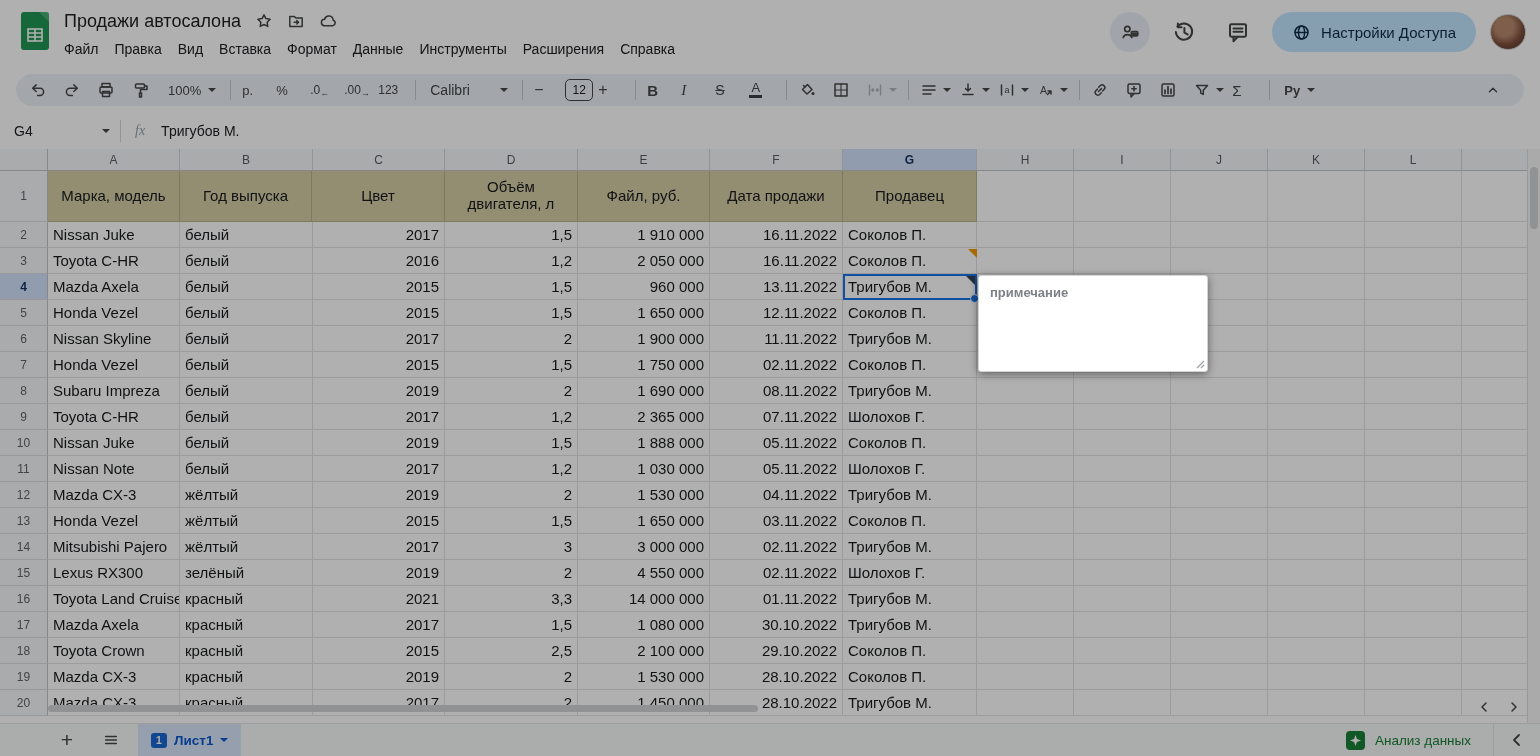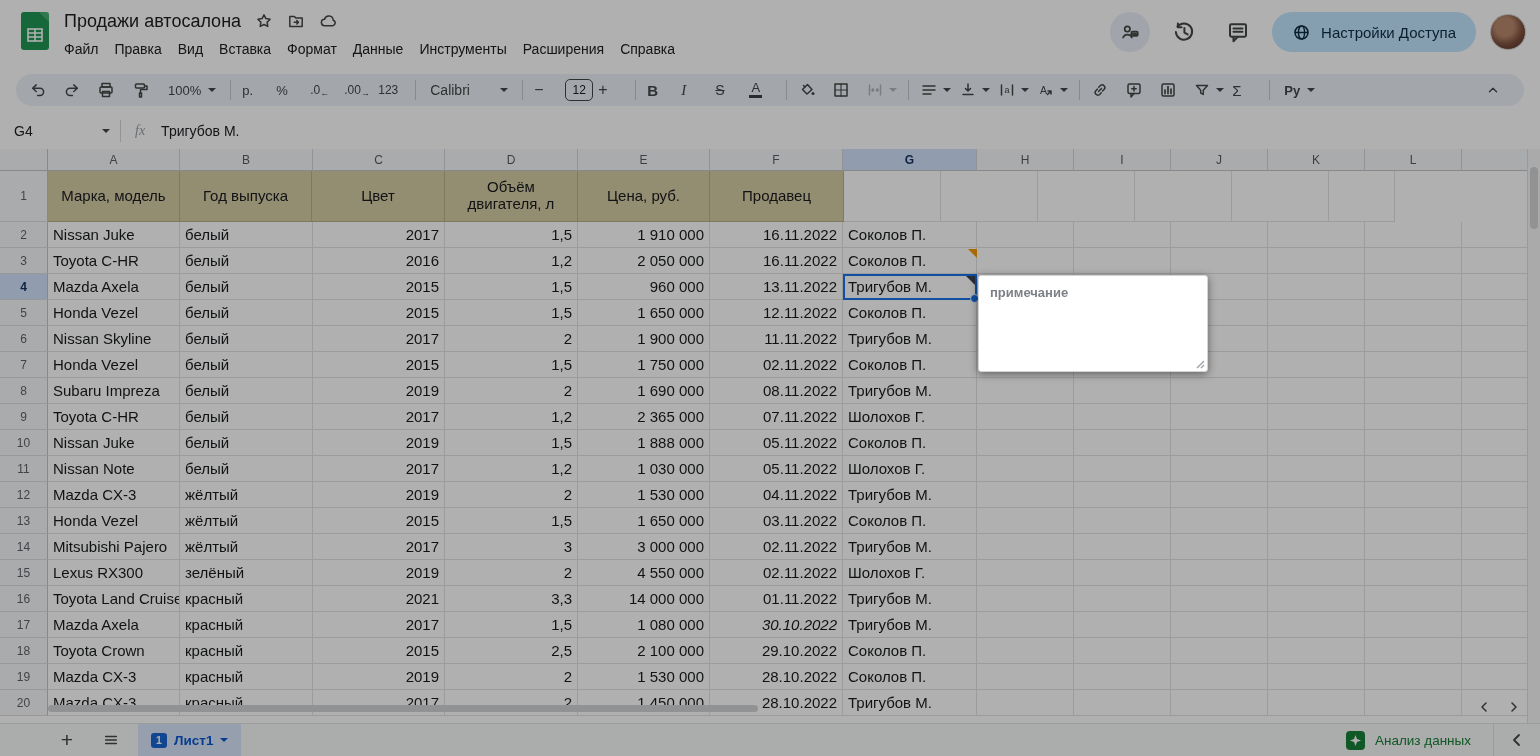--- a/index.html
+++ b/index.html
@@ -365,21 +365,22 @@
       <div class="colhdr" style="width: 97px;">L</div>
       <div class="colhdr" style="width: 66px;"></div>
     </div>
   <div>
       <div class="grid-row" style="height: 51px;">
         <div class="rowhdr" style="width: 48px;">1</div>
         <div class="cell hdrcell" style="width: 132px;">Марка, модель</div>
         <div class="cell hdrcell" style="width: 132px;">Год выпуска</div>
         <div class="cell hdrcell" style="width: 133px;">Цвет</div>
         <div class="cell hdrcell" style="width: 133px;">Объём двигателя, л</div>
-        <div class="cell hdrcell" style="width: 132px;">Цена, руб.</div>
+        <div class="cell hdrcell" style="width: 132px;">Файл, руб.</div>
+        <div class="cell hdrcell" style="width: 133px;">Дата продажи</div>
         <div class="cell hdrcell" style="width: 134px;">Продавец</div>
         <div class="cell" style="width: 97px;"></div>
         <div class="cell" style="width: 97px;"></div>
         <div class="cell" style="width: 97px;"></div>
         <div class="cell" style="width: 97px;"></div>
         <div class="cell" style="width: 97px;"></div>
         <div class="cell" style="width: 66px;"></div>
       </div>
       <div class="grid-row">
         <div class="rowhdr" style="width: 48px;">2</div>
@@ -621,21 +622,21 @@
         <div class="cell" style="width: 97px;"></div>
         <div class="cell" style="width: 66px;"></div>
       </div>
       <div class="grid-row">
         <div class="rowhdr" style="width: 48px;">17</div>
         <div class="cell al" style="width: 132px;">Mazda Axela</div>
         <div class="cell al" style="width: 133px;">красный</div>
         <div class="cell ar" style="width: 132px;">2017</div>
         <div class="cell ar" style="width: 133px;">1,5</div>
         <div class="cell ar" style="width: 132px;">1 080 000</div>
-        <div class="cell ar" style="width: 133px; font-style: italic;">30.10.2022</div>
+        <div class="cell ar" style="width: 133px;">30.10.2022</div>
         <div class="cell al" style="width: 134px;">Тригубов М.</div>
         <div class="cell" style="width: 97px;"></div>
         <div class="cell" style="width: 97px;"></div>
         <div class="cell" style="width: 97px;"></div>
         <div class="cell" style="width: 97px;"></div>
         <div class="cell" style="width: 97px;"></div>
         <div class="cell" style="width: 66px;"></div>
       </div>
       <div class="grid-row">
         <div class="rowhdr" style="width: 48px;">18</div>

